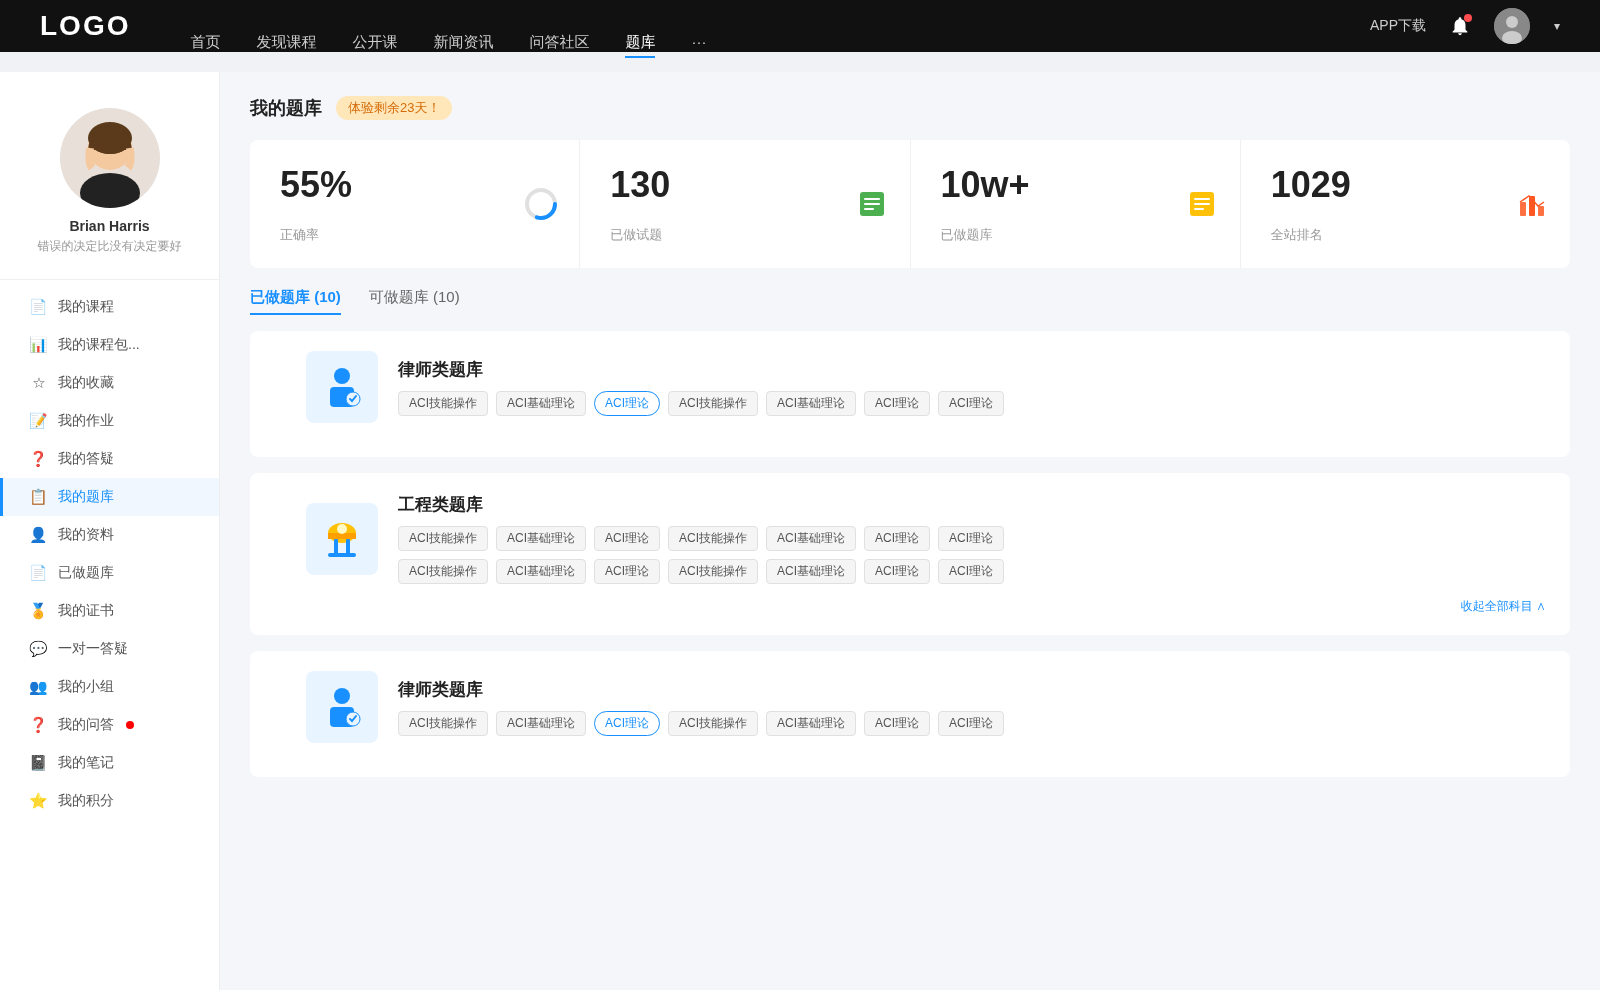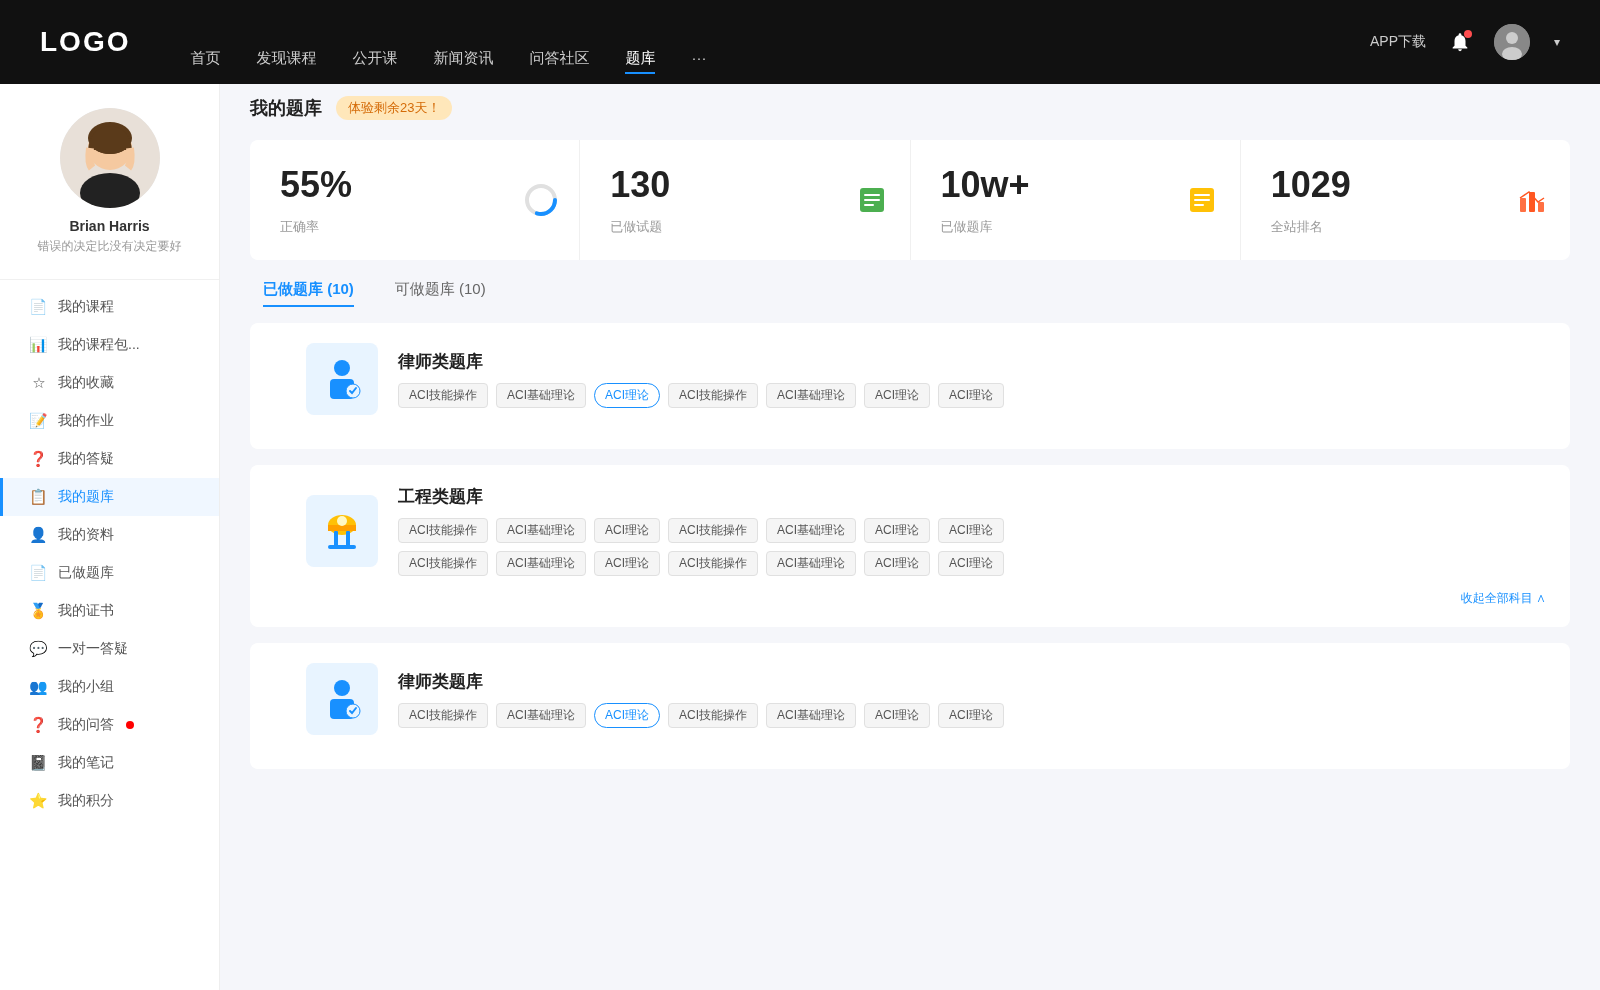--- a/index.html
+++ b/index.html
@@ -1,21 +1,21 @@
 <!DOCTYPE html>
 <html><head>
   <meta charset="utf-8">
   <style>
     * { box-sizing: border-box; margin: 0; padding: 0; }
     body { font-family: 'PingFang SC', 'Microsoft YaHei', sans-serif; background: #f0f2f5; min-height: 990px; }
 
     
     .navbar {
       background: #111;
-      height: 84px;
+      height: 52px;
       display: flex;
       align-items: center;
       padding: 0 40px;
       position: fixed;
       top: 0; left: 0; right: 0;
       z-index: 100;
     }
     .navbar-logo {
       color: white;
       font-size: 28px;
@@ -183,21 +183,21 @@
       background: #fff;
       border-radius: 8px;
       margin-bottom: 20px;
       overflow: hidden;
     }
     .stat-item {
       flex: 1;
       padding: 24px 30px;
       display: flex;
       flex-direction: column;
-      gap: 12px;
+      gap: 20px;
       border-right: 1px solid #f0f0f0;
       position: relative;
     }
     .stat-item:last-child { border-right: none; }
     .stat-value {
       font-size: 36px;
       font-weight: 700;
       color: #222;
     }
     .stat-label {
@@ -216,21 +216,20 @@
     .tabs {
       display: flex;
       gap: 28px;
       margin-bottom: 16px;
     }
     .tab {
       font-size: 15px;
       color: #666;
       cursor: pointer;
       padding-bottom: 6px;
-      margin-left: 13px;
     }
     .tab.active {
       color: #1890ff;
       border-bottom: 2px solid #1890ff;
       font-weight: 600;
     }
 
     
     .qbank-card {
       background: #fff;

